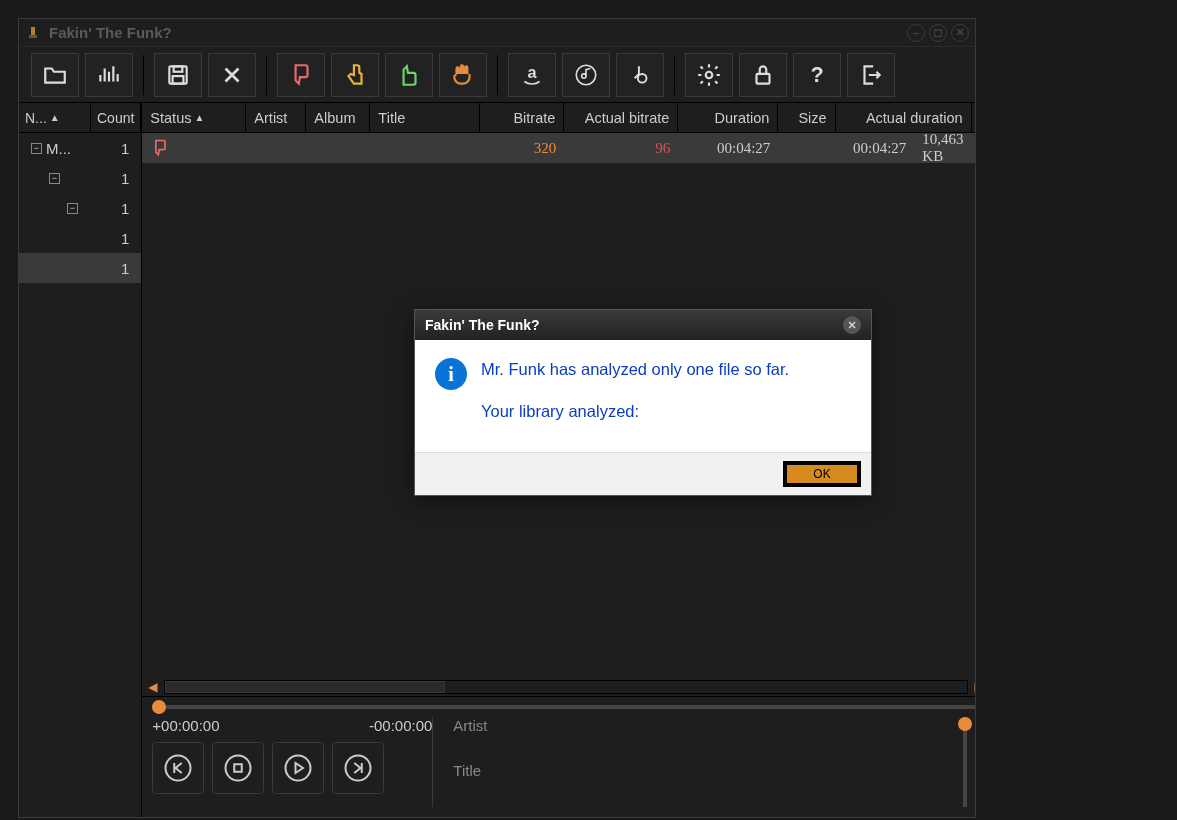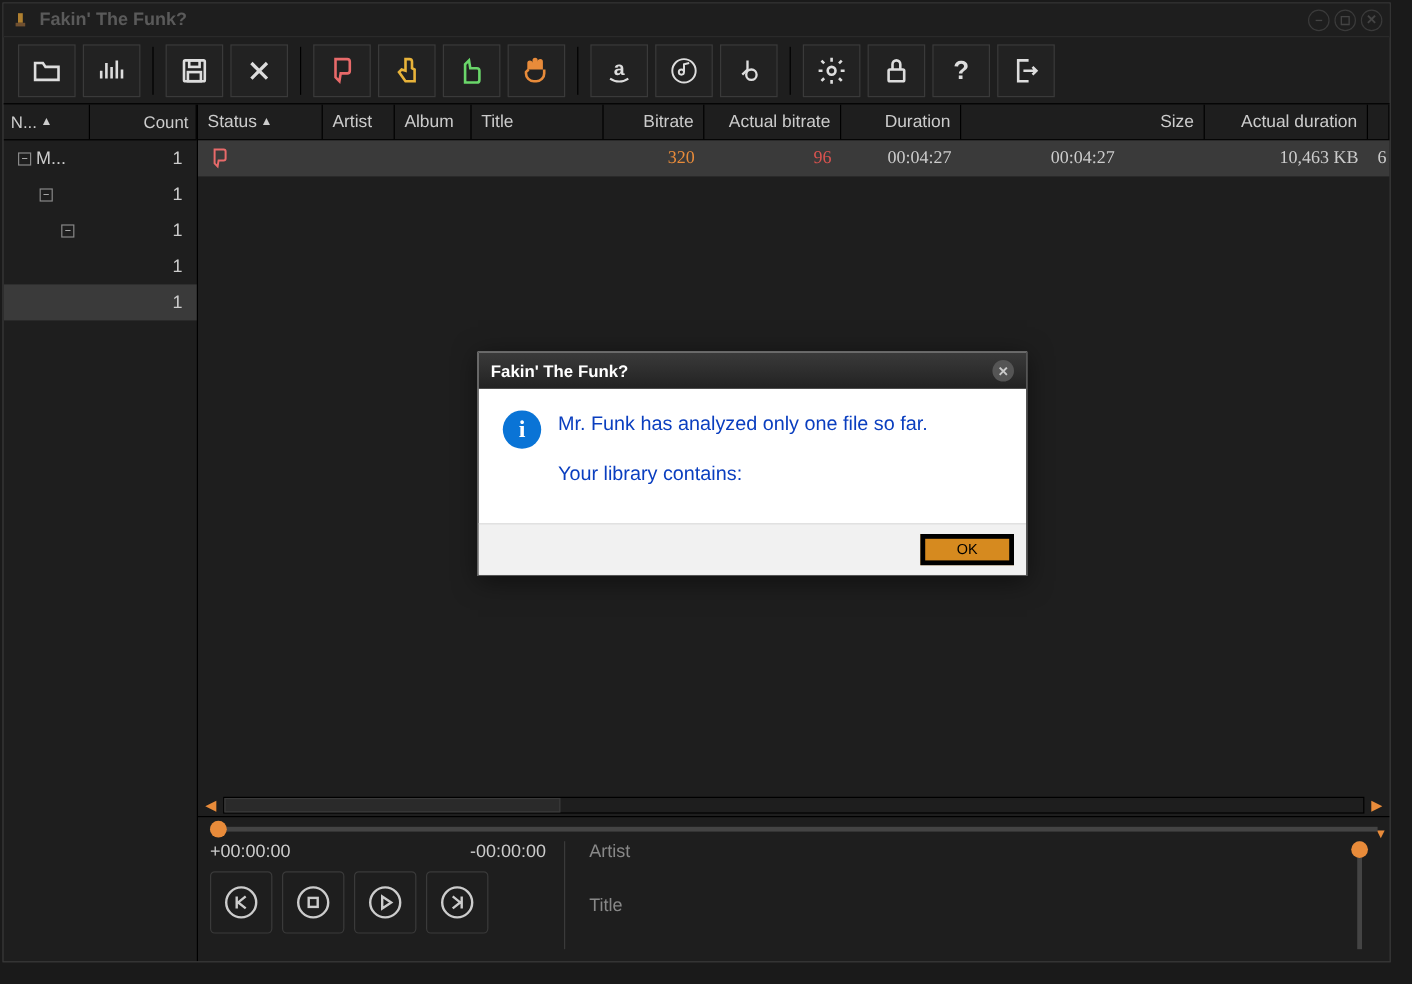--- a/index.html
+++ b/index.html
@@ -5,23 +5,23 @@
   * { box-sizing: border-box; margin: 0; padding: 0; }
   body {
     background: #1a1a1a;
     font-family: "Segoe UI", Arial, sans-serif;
     color: #ccc;
     width: 1177px;
     height: 820px;
     overflow: hidden;
   }
   .window {
-    width: 1157px;
+    width: 958px;
     height: 800px;
-    margin: 2px;
+    margin: 18px;
     background: #1e1e1e;
     border: 1px solid #3a3a3a;
     position: relative;
     display: flex;
     flex-direction: column;
   }
   .titlebar {
     height: 28px;
     background: #1e1e1e;
     display: flex;
@@ -170,21 +170,21 @@
     height:4px;
     background:#444;
     position:relative;
   }
   .seek-thumb {
     position:absolute;
     left:0;
     top:-5px;
     width:14px;height:14px;border-radius:50%;background:#e88b3a;
   }
-  .player-row { display:flex; gap:15px; align-items:flex-start;}
+  .player-row { display:flex; gap:0; align-items:flex-start;}
   .time-box { width:280px; }
   .times { display:flex; justify-content:space-between; font-size:15px; color:#ccc; margin-bottom:8px;}
   .controls { display:flex; gap:8px; }
   .ctrl-btn {
     width:52px;height:52px;border:1px solid #3a3a3a;border-radius:4px;
     display:flex;align-items:center;justify-content:center;cursor:pointer;
   }
   .ctrl-btn svg { width:30px;height:30px; }
   .info { flex:1; padding-left:20px; border-left:1px solid #3a3a3a; }
   .info-row { font-size:15px; color:#888; margin-bottom:28px; }
@@ -506,20 +506,20 @@
     <div class="dlg-title">
       <span>Fakin' The Funk?</span>
       <span class="spacer"></span>
       <span class="dlg-close">✕</span>
     </div>
     <div class="dlg-body">
       <div class="dlg-icon">i</div>
       <div class="dlg-text">
         <div>Mr. Funk has analyzed only one file so far.</div>
         <div style="height:18px"></div>
-        <div>Your library contains:</div>
+        <div>Your library analyzed:</div>
       </div>
     </div>
     <div class="dlg-footer">
       <button class="dlg-ok">OK</button>
     </div>
   </div>
 </div>
 
 </body></html>

